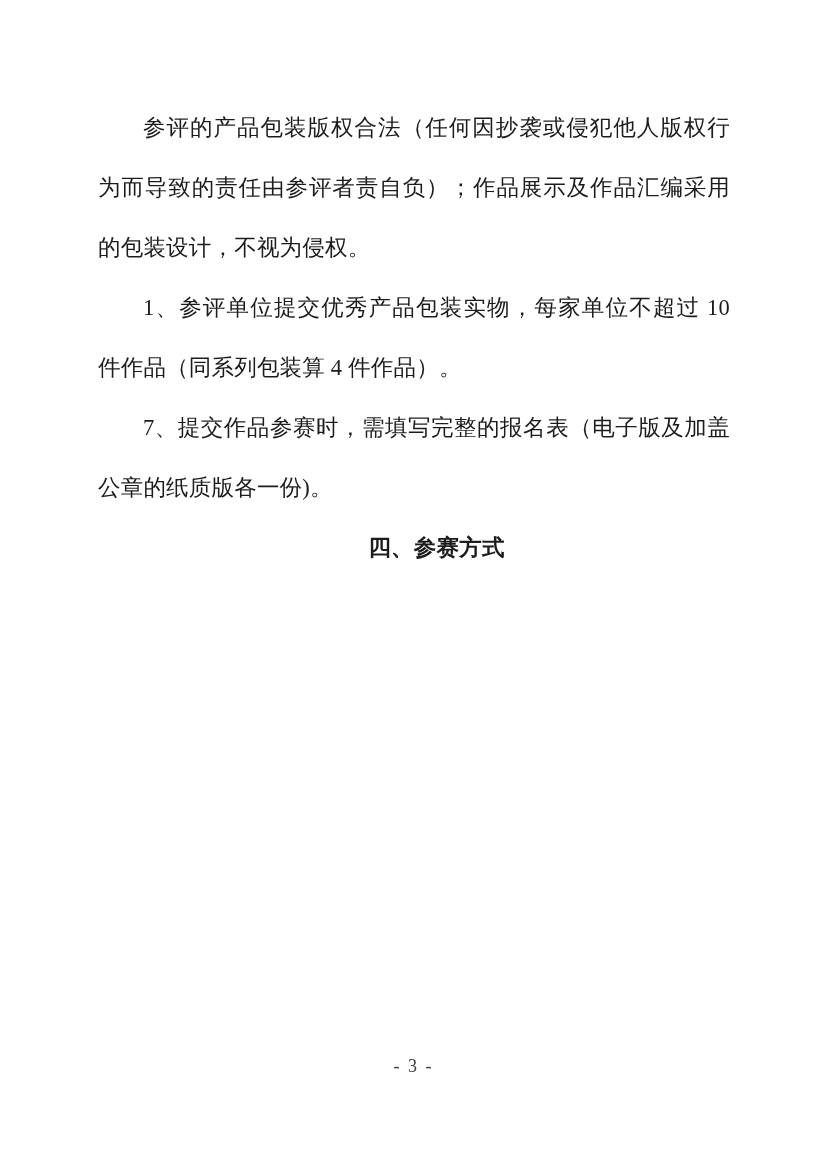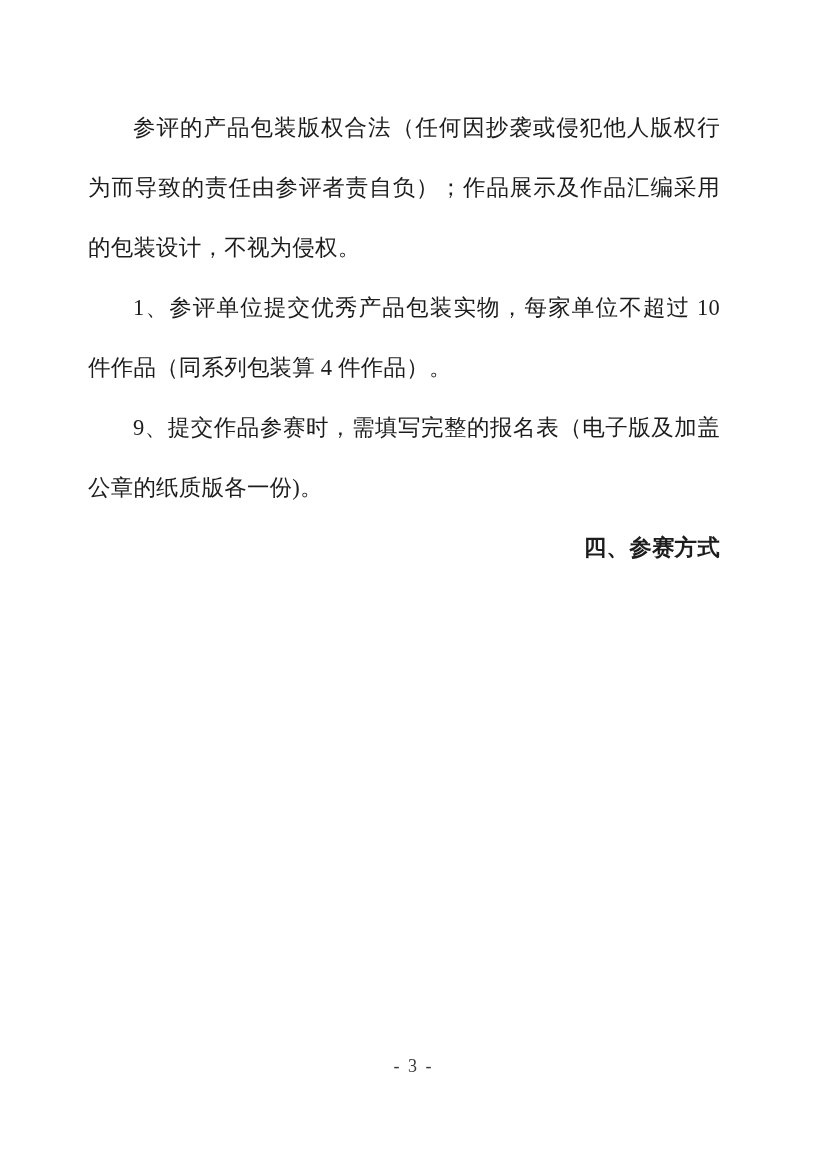--- a/index.html
+++ b/index.html
@@ -12,54 +12,54 @@
   .page {
     position: relative;
     width: 827px;
     height: 1169px;
     background: #ffffff;
     overflow: hidden;
   }
   .content {
     position: absolute;
     top: 98px;
-    left: 88px;
+    left: 98px;
     width: 632px;
     color: #1c1c1c;
   }
   .content p {
     font-size: 22.5px;
     line-height: 60px;
     text-align: justify;
     text-justify: inter-character;
     text-indent: 2em;
     letter-spacing: 0.2px;
     word-break: break-all;
   }
   .content p.heading {
     font-weight: bold;
-    text-align: right;
+    text-align: center;
   }
   .footer {
     position: absolute;
     top: 1053px;
     left: 0;
     width: 827px;
     text-align: center;
     font-size: 18px;
     line-height: 26px;
     color: #3a3a3a;
     letter-spacing: 2px;
   }
 </style>
 </head>
 <body>
 
 <div class="page">
   <div class="content">
     <p>参评的产品包装版权合法（任何因抄袭或侵犯他人版权行为而导致的责任由参评者责自负）；作品展示及作品汇编采用的包装设计，不视为侵权。</p>
     <p>1、参评单位提交优秀产品包装实物，每家单位不超过 10 件作品（同系列包装算 4 件作品）。</p>
-    <p>9、提交作品参赛时，需填写完整的报名表（电子版及加盖公章的纸质版各一份)。</p>
+    <p>7、提交作品参赛时，需填写完整的报名表（电子版及加盖公章的纸质版各一份)。</p>
     <p class="heading">四、参赛方式</p>
   </div>
 
   <div class="footer">- 3 -</div>
 </div>
 
 </body></html>

